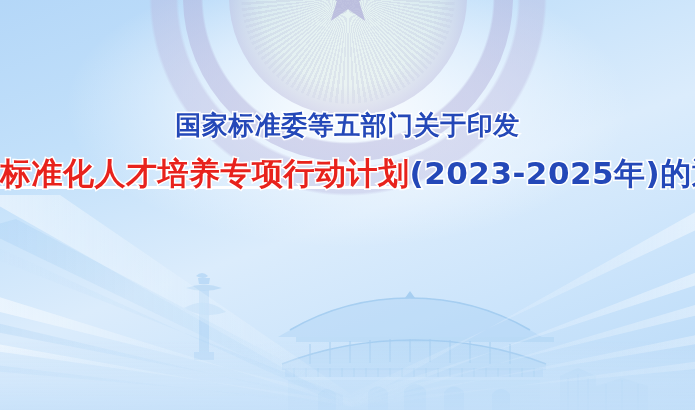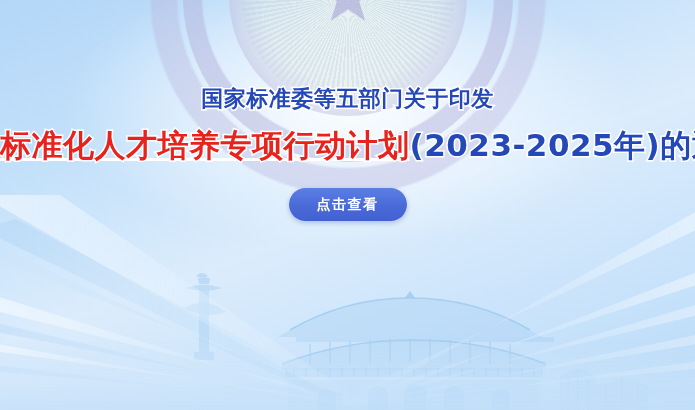--- a/index.html
+++ b/index.html
@@ -111,22 +111,22 @@
     font-family: "DejaVu Sans", "Liberation Sans", sans-serif;
     font-weight: bold;
     letter-spacing: 0.5px;
     white-space: nowrap;
     line-height: 1;
     -webkit-text-stroke: 3px #ffffff;
     paint-order: stroke fill;
   }
 
   .title-line-1 {
-    margin-top: 88px;
-    font-size: 22px;
+    margin-top: 112px;
+    font-size: 26px;
     color: #2448b8;
     text-shadow: 0 1px 2px rgba(255,255,255,0.9);
   }
 
   .title-line-2 {
     margin-top: 20px;
     font-size: 31px;
   }
   .title-red  { color: #e8221c; text-decoration: underline; }
   .title-blue { color: #2448b8; }
@@ -297,18 +297,15 @@
 
   <div class="bottom-fade"></div>
 
   <div class="content">
     <div class="title-line title-line-1">国家标准委等五部门关于印发</div>
 
     <div class="title-line title-line-2">
       <span class="title-red">标准化人才培养专项行动计划</span><span class="title-blue">(2023-2025年)的通知</span>
     </div>
 
-    <div class="cta-wrap">
-      <button class="cta-button" type="button">点击查看</button>
-    </div>
   </div>
 
 </div>
 
 </body></html>

